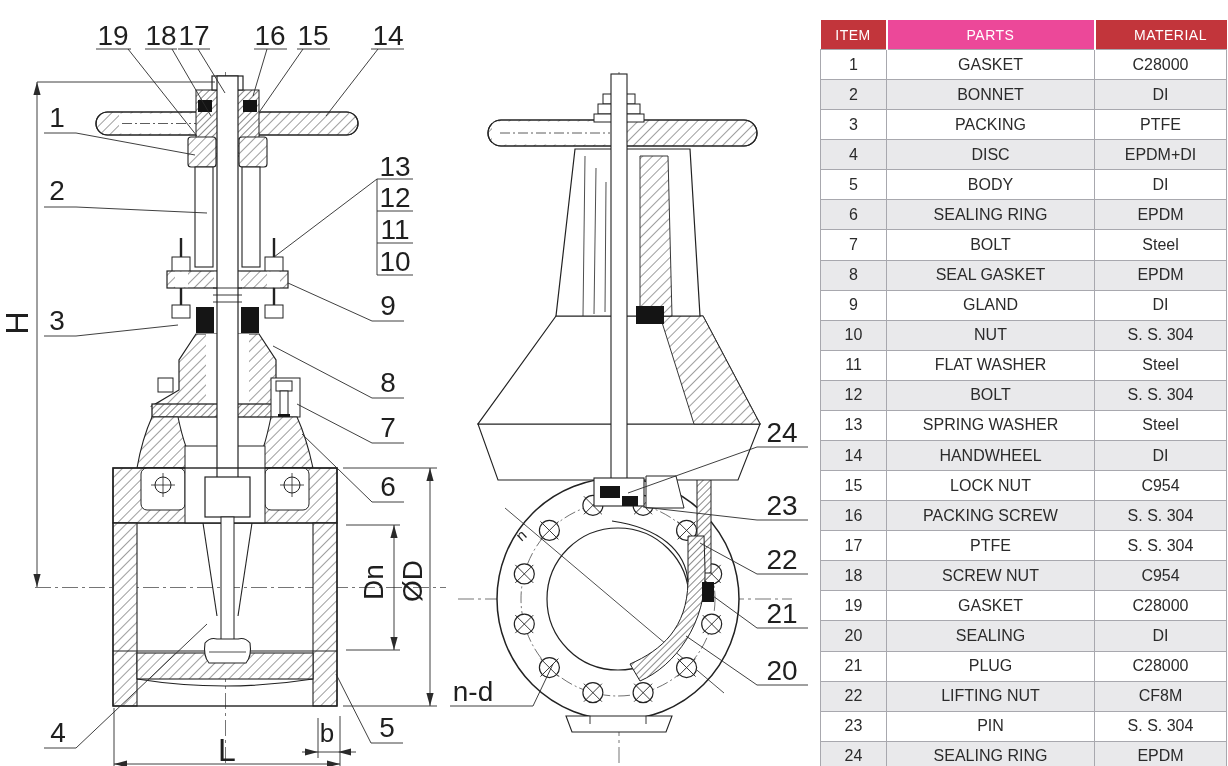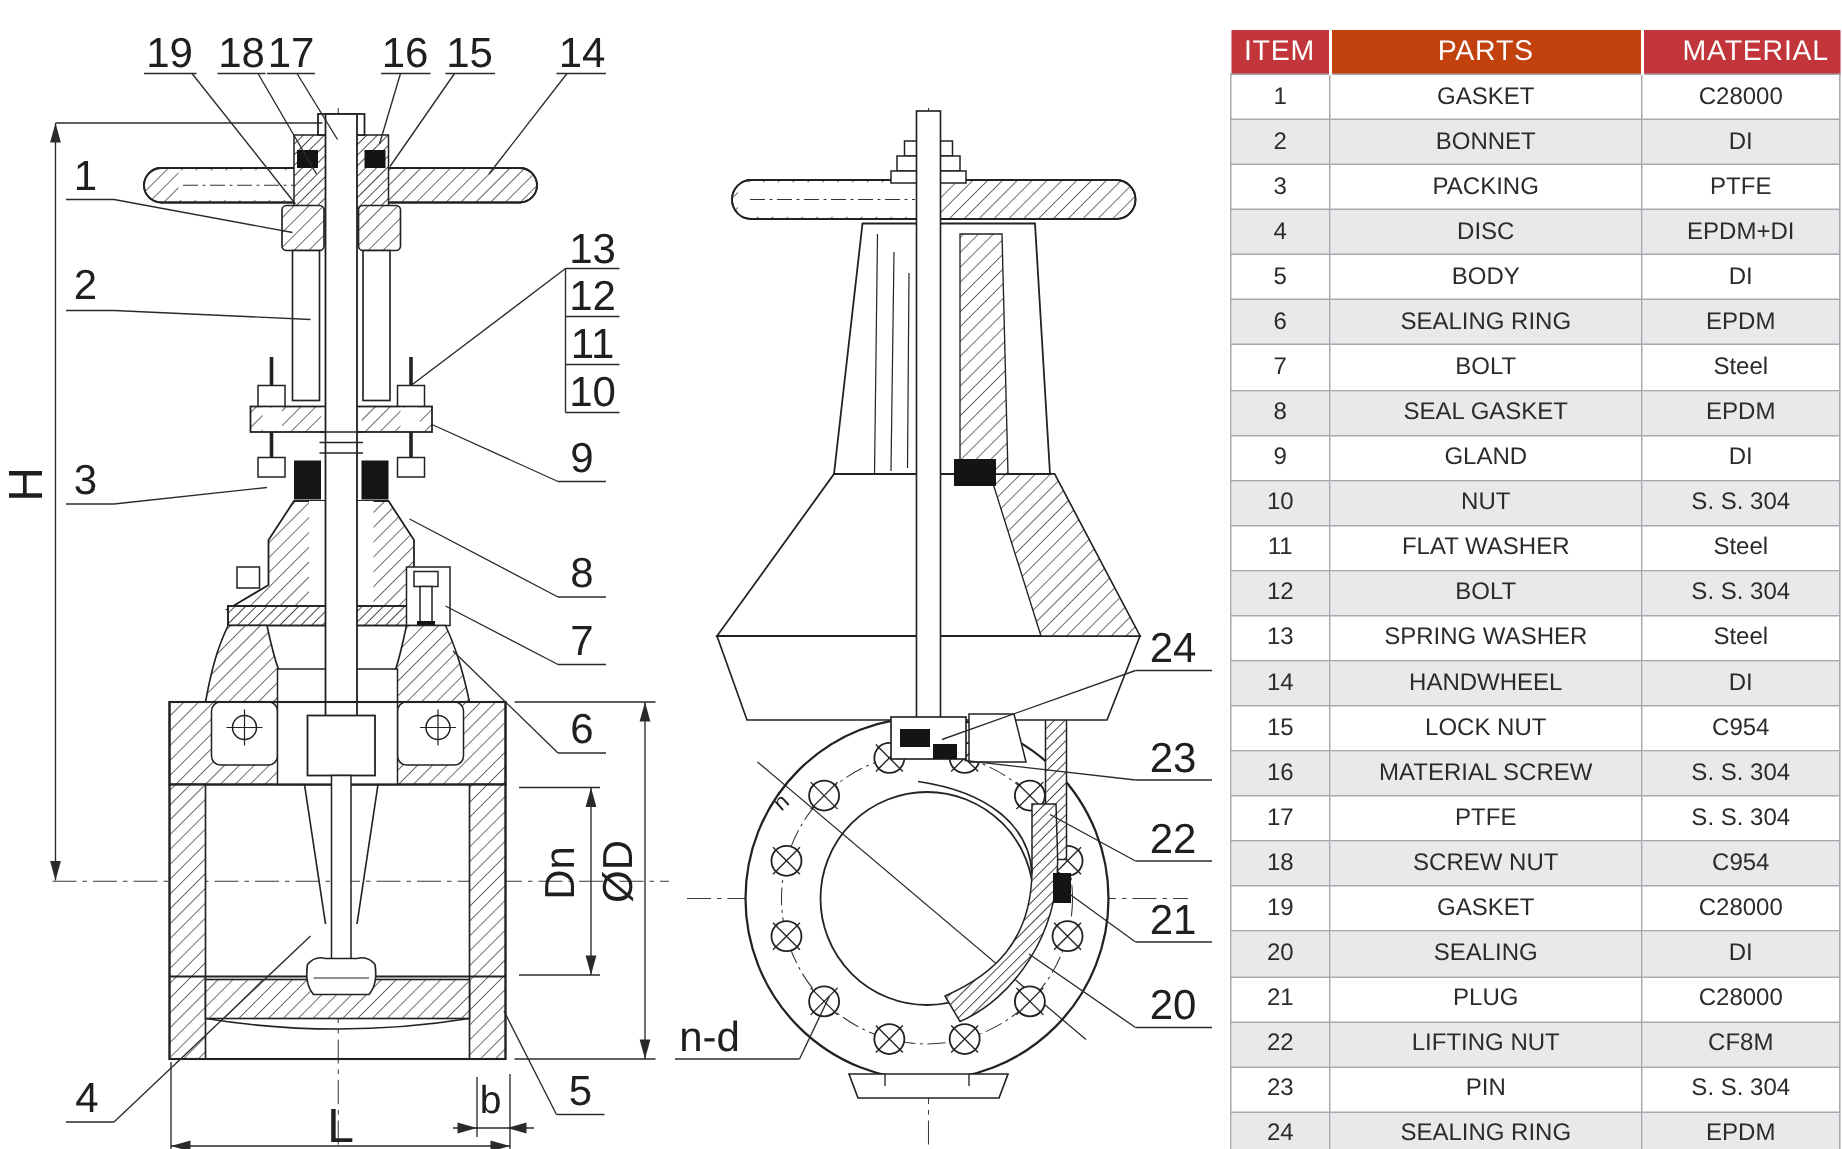--- a/index.html
+++ b/index.html
@@ -3,21 +3,21 @@
 <meta charset="utf-8">
 <style>
   html,body{margin:0;padding:0;background:#ffffff;}
   #stage{position:relative;width:1228px;height:766px;background:#fff;overflow:hidden;
          font-family:"Liberation Sans", sans-serif;margin-top:16px;}
   #drawing{position:absolute;left:0;top:0;}
   
   #parts-table-wrap{position:absolute;left:820px;top:4px;width:406px;height:752px;}
   table.parts{border-collapse:collapse;width:100%;height:100%;table-layout:fixed;
               font-family:"Liberation Sans", sans-serif;}
-  table.parts th{color:#fff;font-size:19px;font-weight:normal;letter-spacing:.5px;
+  table.parts th{color:#fff;font-size:14px;font-weight:normal;letter-spacing:.5px;
                  border-left:2px solid #fff;padding:0;text-align:center;height:29px;}
   table.parts th:first-child{border-left:none;}
   table.parts td{border:1px solid #a8a8ae;font-size:16px;color:#2b2b2b;text-align:center;
                  padding:0;white-space:nowrap;overflow:hidden;}
   table.parts col.c-item{width:66px;}
   table.parts col.c-part{width:208px;}
   table.parts col.c-mat{width:132px;}
   svg text{font-family:"Liberation Sans", sans-serif;fill:#1f1f1f;}
 </style>
 </head>
@@ -364,21 +364,21 @@
   <div id="parts-table-wrap">
     <table class="parts">
       <colgroup>
           <col class="c-item">
           <col class="c-part">
           <col class="c-mat">
         </colgroup>
       <thead>
         <tr>
           <th style="background: rgb(194, 53, 59);">ITEM</th>
-          <th style="background: #c2410c;">PARTS</th>
+          <th style="background: #ec4899;">PARTS</th>
           <th style="background: rgb(194, 53, 59); padding-left: 19px;">MATERIAL</th>
         </tr>
       </thead>
       <tbody id="parts-tbody">
           <tr style="background: rgb(255, 255, 255);">
             <td>1</td>
             <td>GASKET</td>
             <td>C28000</td>
           </tr>
           <tr style="background: rgb(233, 233, 235);">
@@ -446,21 +446,21 @@
             <td>HANDWHEEL</td>
             <td>DI</td>
           </tr>
           <tr style="background: rgb(255, 255, 255);">
             <td>15</td>
             <td>LOCK NUT</td>
             <td>C954</td>
           </tr>
           <tr style="background: rgb(233, 233, 235);">
             <td>16</td>
-            <td>MATERIAL SCREW</td>
+            <td>PACKING SCREW</td>
             <td>S. S. 304</td>
           </tr>
           <tr style="background: rgb(255, 255, 255);">
             <td>17</td>
             <td>PTFE</td>
             <td>S. S. 304</td>
           </tr>
           <tr style="background: rgb(233, 233, 235);">
             <td>18</td>
             <td>SCREW NUT</td>

